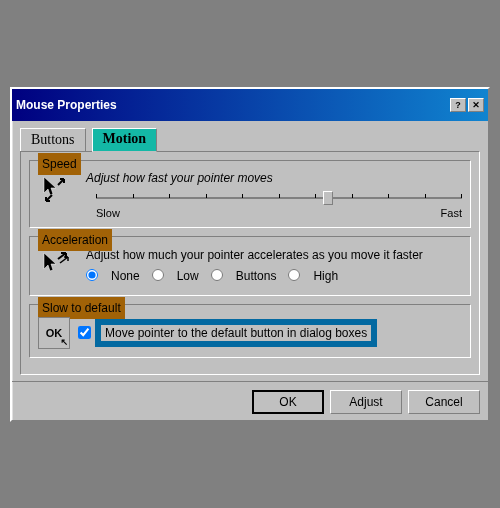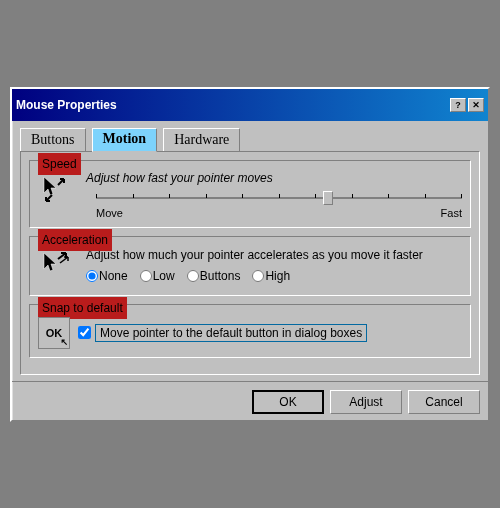--- a/index.html
+++ b/index.html
@@ -74,21 +74,21 @@
       border: 1px solid;
       border-color: #ffffff #808080 #c0c0c0 #ffffff;
       font-size: 14px;
       cursor: pointer;
       position: relative;
       margin-right: 6px;
       font-family: Liberation Serif, serif;
     }
 
     .tab.active {
-      background: #7dd3fc;
+      background: #14b8a6;
       border-color: #ffffff #808080 #c0c0c0 #ffffff;
       border-bottom: 1px solid #c0c0c0;
       z-index: 2;
       font-weight: bold;
       padding-top: 2px;
     }
 
     .tab-panel {
       border: 1px solid;
       border-color: #808080 #ffffff #ffffff #808080;
@@ -104,21 +104,21 @@
       border-color: #808080 #ffffff #ffffff #808080;
       margin-bottom: 8px;
       padding: 4px 8px 8px 8px;
       position: relative;
     }
 
     .section-legend {
       position: absolute;
       top: -8px;
       left: 8px;
-      background: #b91c1c;
+      background: #a16207;
       padding: 4px 4px;
       font-size: 12px;
     }
 
     .section-inner {
       margin-top: 6px;
       display: flex;
       align-items: flex-start;
       gap: 8px;
     }
@@ -218,22 +218,21 @@
     }
 
     .radio-row {
       display: flex;
       gap: 12px;
       align-items: center;
     }
 
     .radio-item {
       display: flex;
-      align-items: center;
-      gap: 1px;
+      gap: 13px;
       font-size: 12px;
     }
 
     .radio-input {
       width: 12px;
       height: 12px;
       cursor: pointer;
     }
 
     
@@ -271,21 +270,21 @@
       font-size: 12px;
     }
 
     .checkbox-input {
       width: 13px;
       height: 13px;
       cursor: pointer;
     }
 
     .checkbox-label {
-      border: 1px solid #0369a1;
+      border: 6px solid #0369a1;
       padding: 1px 4px;
     }
 
     
     .button-row {
       display: flex;
       justify-content: flex-end;
       gap: 6px;
       padding: 8px 8px 6px;
       border-top: 1px solid #808080;
@@ -321,23 +320,20 @@
   </div>
 
   <div class="dialog-content">
 
     <div class="tabs-row">
       <div class="tab">
         <span>Buttons</span>
       </div>
       <div class="tab active">
         <span>Motion</span>
-      </div>
-      <div class="tab">
-        <span>Hardware</span>
       </div>
     </div>
 
     <div class="tab-panel">
 
       <div class="section">
         <span class="section-legend">Speed</span>
         <div class="section-inner">
           <div class="mouse-icon">
             <svg class="mouse-svg" viewBox="0 0 36 36" xmlns="http://www.w3.org/2000/svg">
@@ -367,21 +363,21 @@
                       <span class="tick"></span>
                       <span class="tick"></span>
                     <span class="tick"></span>
                       <span class="tick"></span>
                   </div>
                   <div class="slider-thumb"></div>
                 </div>
               </div>
             </div>
             <div class="speed-labels">
-              <span>Move</span>
+              <span>Slow</span>
               <span>Fast</span>
             </div>
           </div>
         </div>
       </div>
 
       <div class="section">
         <span class="section-legend">Acceleration</span>
         <div class="section-inner">
           <div class="mouse-icon">
@@ -413,21 +409,21 @@
               <label class="radio-item">
                 <input type="radio" class="radio-input" name="accel" style="">
                 <span>High</span>
               </label>
             </div>
           </div>
         </div>
       </div>
 
       <div class="section">
-        <span class="section-legend">Snap to default</span>
+        <span class="section-legend">Slow to default</span>
         <div class="snap-inner">
           <div class="ok-icon">
             <span>OK</span>
             <span class="cursor-over">↖</span>
           </div>
           <label class="checkbox-row">
             <input type="checkbox" class="checkbox-input" checked="" style="">
             <span class="checkbox-label">Move pointer to the default button in dialog boxes</span>
           </label>
         </div>

